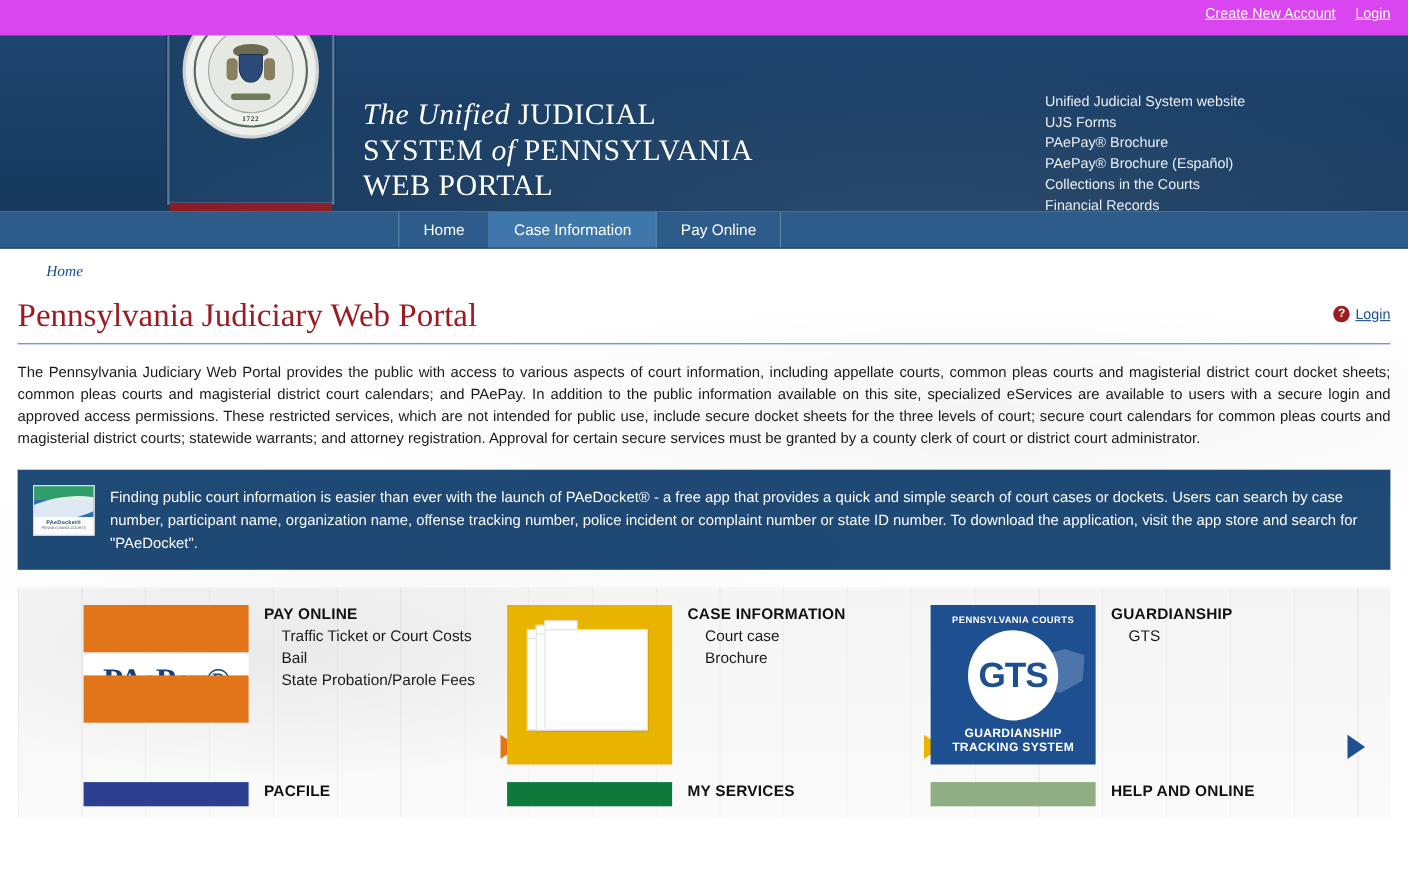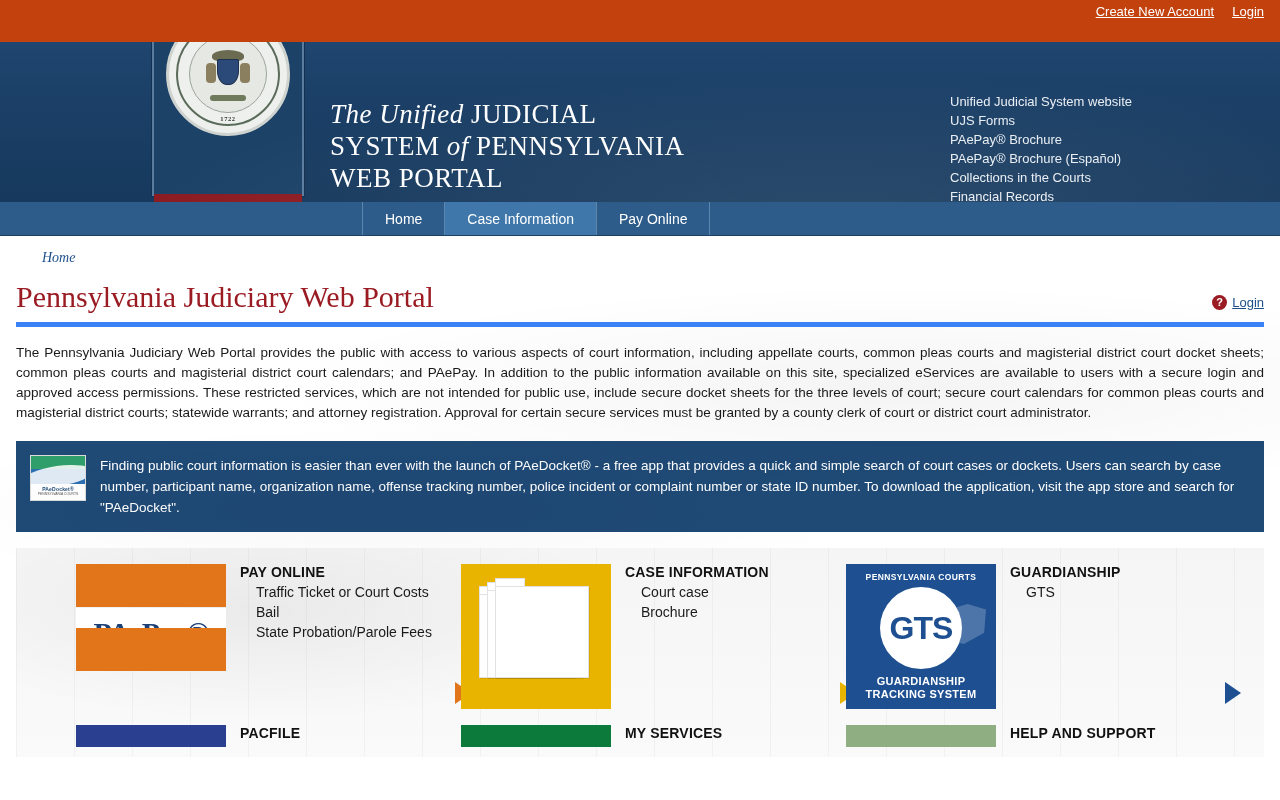--- a/index.html
+++ b/index.html
@@ -5,21 +5,21 @@
   * { box-sizing: border-box; }
   html, body { margin:0; padding:0; }
   body {
     width:1280px; height:800px; overflow:hidden;
     font-family:"Liberation Sans", sans-serif;
     font-size:13px; color:#222; background:#fff;
   }
 
   
   .topbar {
-    height:42px; background:#c2410c; position:relative;
+    height:32px; background:#d946ef; position:relative;
   }
   .topbar .links {
     position:absolute; right:16px; top:4px;
     display:flex; gap:18px;
   }
   .topbar .links a {
     color:#fff; font-size:13px; text-decoration:underline;
     font-family:"Liberation Sans", sans-serif;
   }
 
@@ -129,22 +129,22 @@
   .content { position:relative; padding:0 16px; }
   .bg-swoosh{
     position:absolute; left:0; right:0; top:-10px; height:300px;
     background:
       radial-gradient(ellipse 900px 150px at 70% 40%, rgba(0,0,0,.045), rgba(0,0,0,0) 70%),
       radial-gradient(ellipse 700px 120px at 30% 80%, rgba(0,0,0,.03), rgba(0,0,0,0) 70%);
     pointer-events:none;
   }
 
   .title-row {
-    display:flex; align-items:flex-end; justify-content:space-between;
-    border-bottom:5px solid #3b82f6; padding-bottom:8px; margin-top:8px;
+    display:flex; justify-content:space-between;
+    border-bottom:1px solid #3b82f6; padding-bottom:8px; margin-top:8px;
     position:relative;
   }
   h1.page-title {
     margin:0; font-family:"Liberation Serif", serif;
     font-size:30px; font-weight:normal; color:#9b1b23;
   }
   .help-link { display:flex; align-items:center; gap:5px; padding-bottom:4px;}
   .help-link .qicon {
     width:15px; height:15px; border-radius:50%; background:#9b1b23;
     color:#fff; font-size:11px; font-weight:bold; line-height:15px; text-align:center;
@@ -437,19 +437,19 @@
       <div class="tile row2">
         <div class="art art-green"></div>
         <div class="txt">
           <h3>MY SERVICES</h3>
         </div>
       </div>
 
       <div class="tile row2">
         <div class="art art-sage"></div>
         <div class="txt">
-          <h3>HELP AND SUPPORT</h3>
+          <h3>HELP AND ONLINE</h3>
         </div>
       </div>
 
     </div>
   </div>
 </div>
 
 </body></html>

